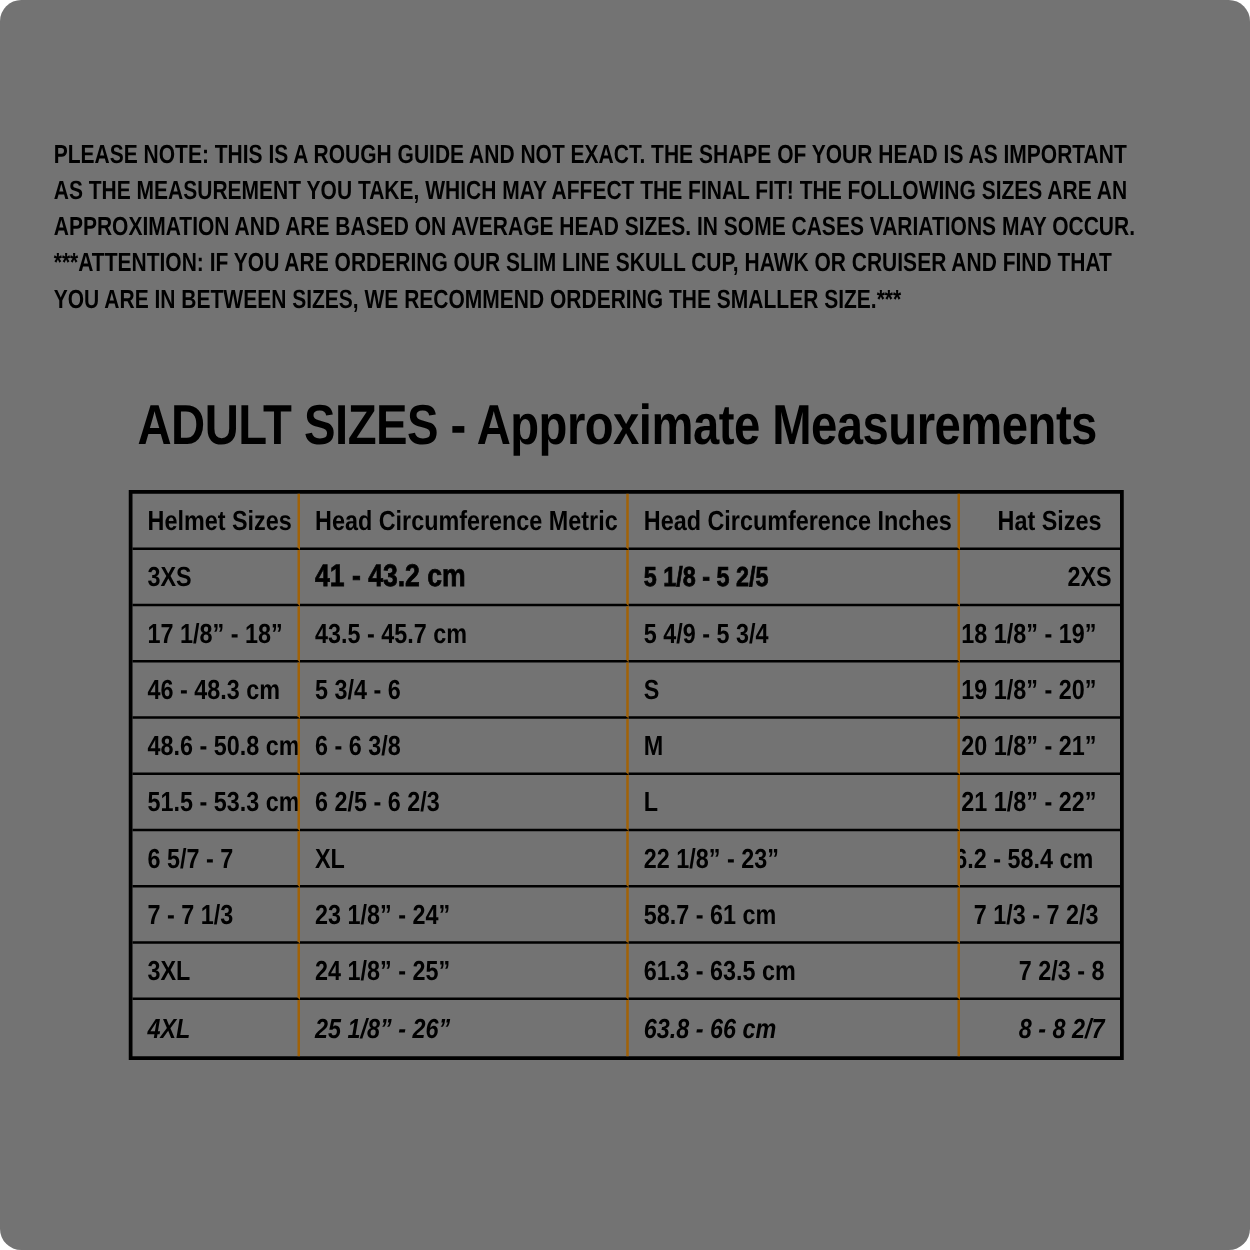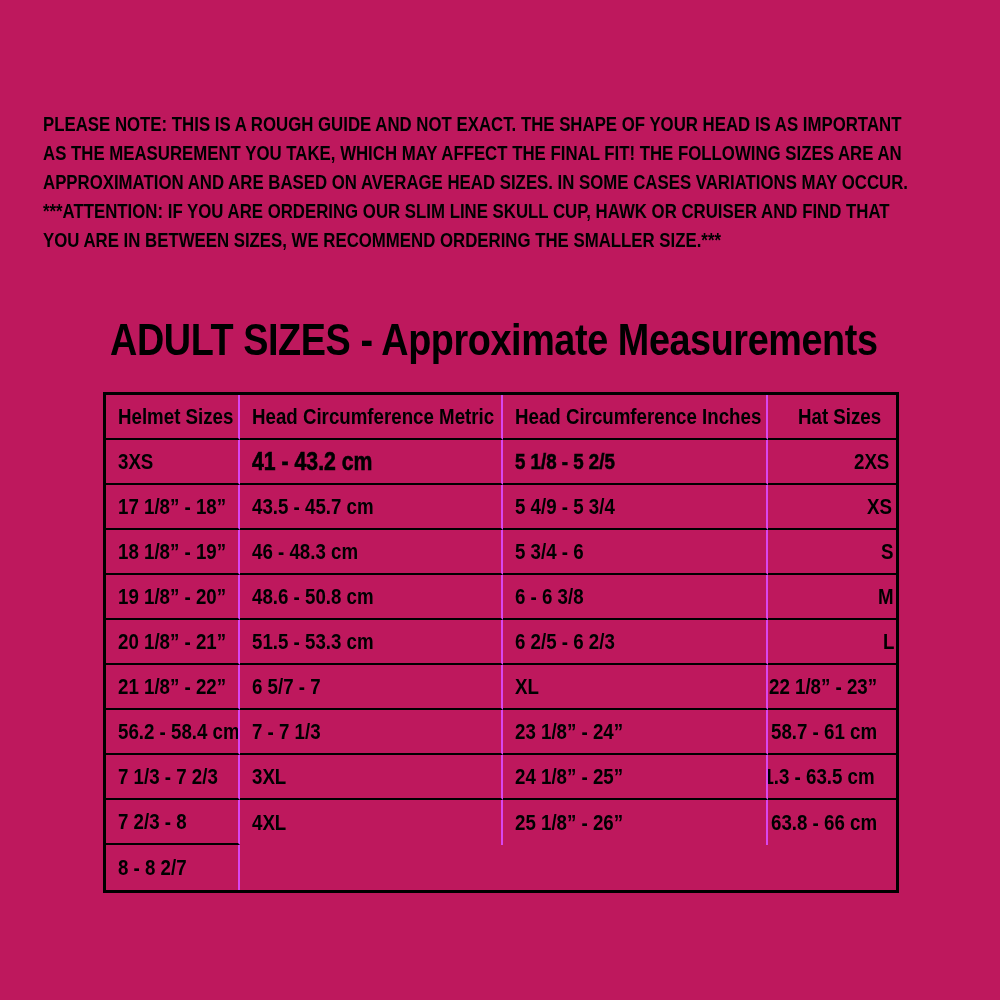--- a/index.html
+++ b/index.html
@@ -1,23 +1,24 @@
 <!DOCTYPE html>
 <html><head>
 <meta charset="utf-8">
 <style>
   html, body { margin: 0; padding: 0; background: #ffffff; }
   .page {
     position: relative;
     width: 1000px;
     height: 1000px;
-    background: #be185d;
+    background: #737373;
     color: #000000;
     font-family: "Liberation Sans", sans-serif;
     overflow: hidden;
+    border-radius: 17px;
   }
   
   .para {
     position: absolute;
     left: 43px;
     font-weight: bold;
     font-size: 21px;
   }
   .para .line { height: 29px; line-height: 29px; white-space: nowrap; }
   .para .line > span {
@@ -53,31 +54,31 @@
     top: 392px;
     width: 796px;
     box-sizing: border-box;
     border: 3px solid #000;
     display: grid;
     grid-template-columns: 134px 263px 265px 128px;
     grid-auto-rows: 45px;
   }
   .cell {
     box-sizing: border-box;
-    border-right: 2px solid #d946ef;
+    border-right: 2px solid #a16207;
     border-bottom: 2px solid #000;
     display: flex;
     align-items: center;
     padding-left: 12px;
     font-weight: bold;
     font-size: 22px;
     overflow: hidden;
   }
   .cell:nth-child(4n) { border-right: none; justify-content: flex-end; }
-  .cell:nth-last-child(-n+4) { border-bottom: none; }
+  .cell:nth-last-child(-n+4) { border-bottom: none; font-style: italic; }
   .cnd {
     display: inline-block;
     transform: scaleX(0.85);
     transform-origin: 0 50%;
     white-space: nowrap;
   }
   .heavy .cnd { -webkit-text-stroke: 0.6px #000; }
   .metric-big { font-size: 25px; }
 </style>
 </head>
@@ -130,23 +131,20 @@
         <span class="cnd">17 1/8” - 18”</span>
       </div>
     <div class="cell">
         <span class="cnd">43.5 - 45.7 cm</span>
       </div>
     <div class="cell">
         <span class="cnd">5 4/9 - 5 3/4</span>
       </div>
 
     <div class="cell">
-        <span class="cnd">XS</span>
-      </div>
-    <div class="cell">
         <span class="cnd">18 1/8” - 19”</span>
       </div>
     <div class="cell">
         <span class="cnd">46 - 48.3 cm</span>
       </div>
     <div class="cell">
         <span class="cnd">5 3/4 - 6</span>
       </div>
 
     <div class="cell">

